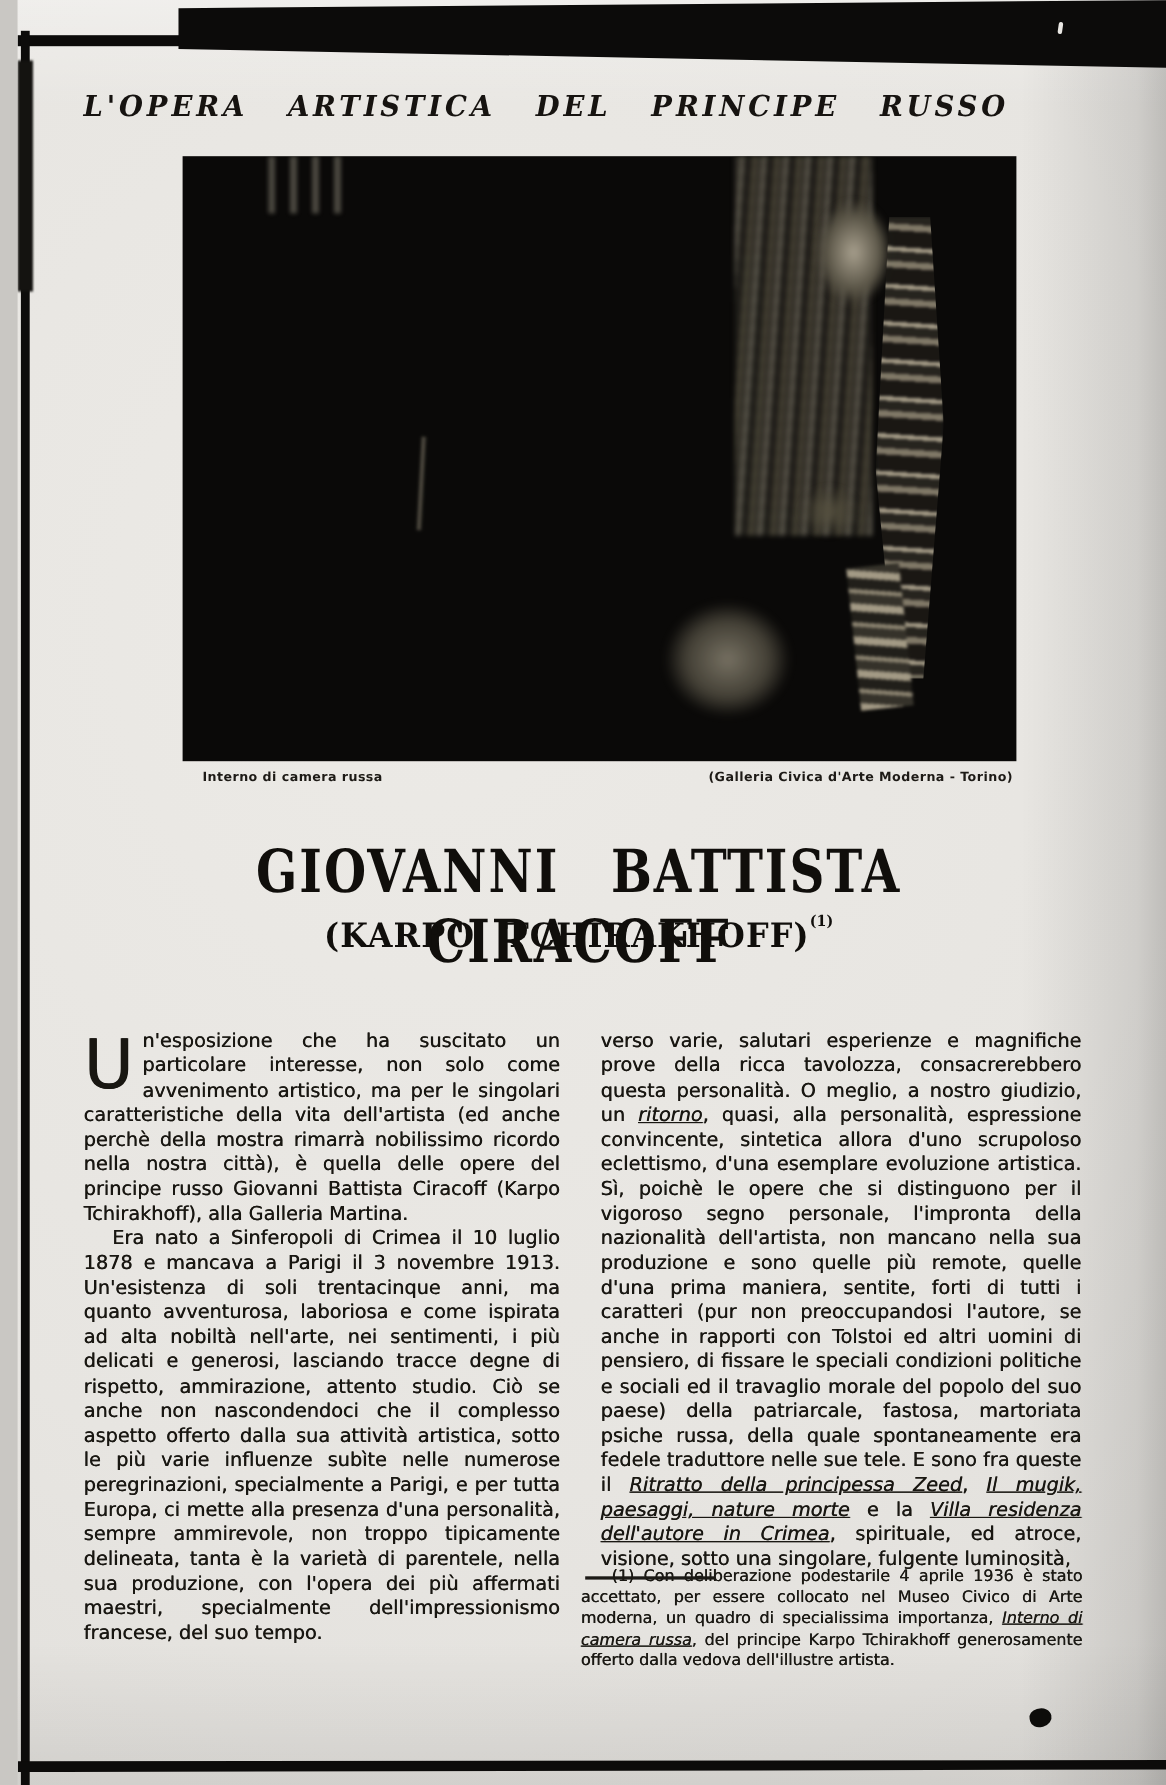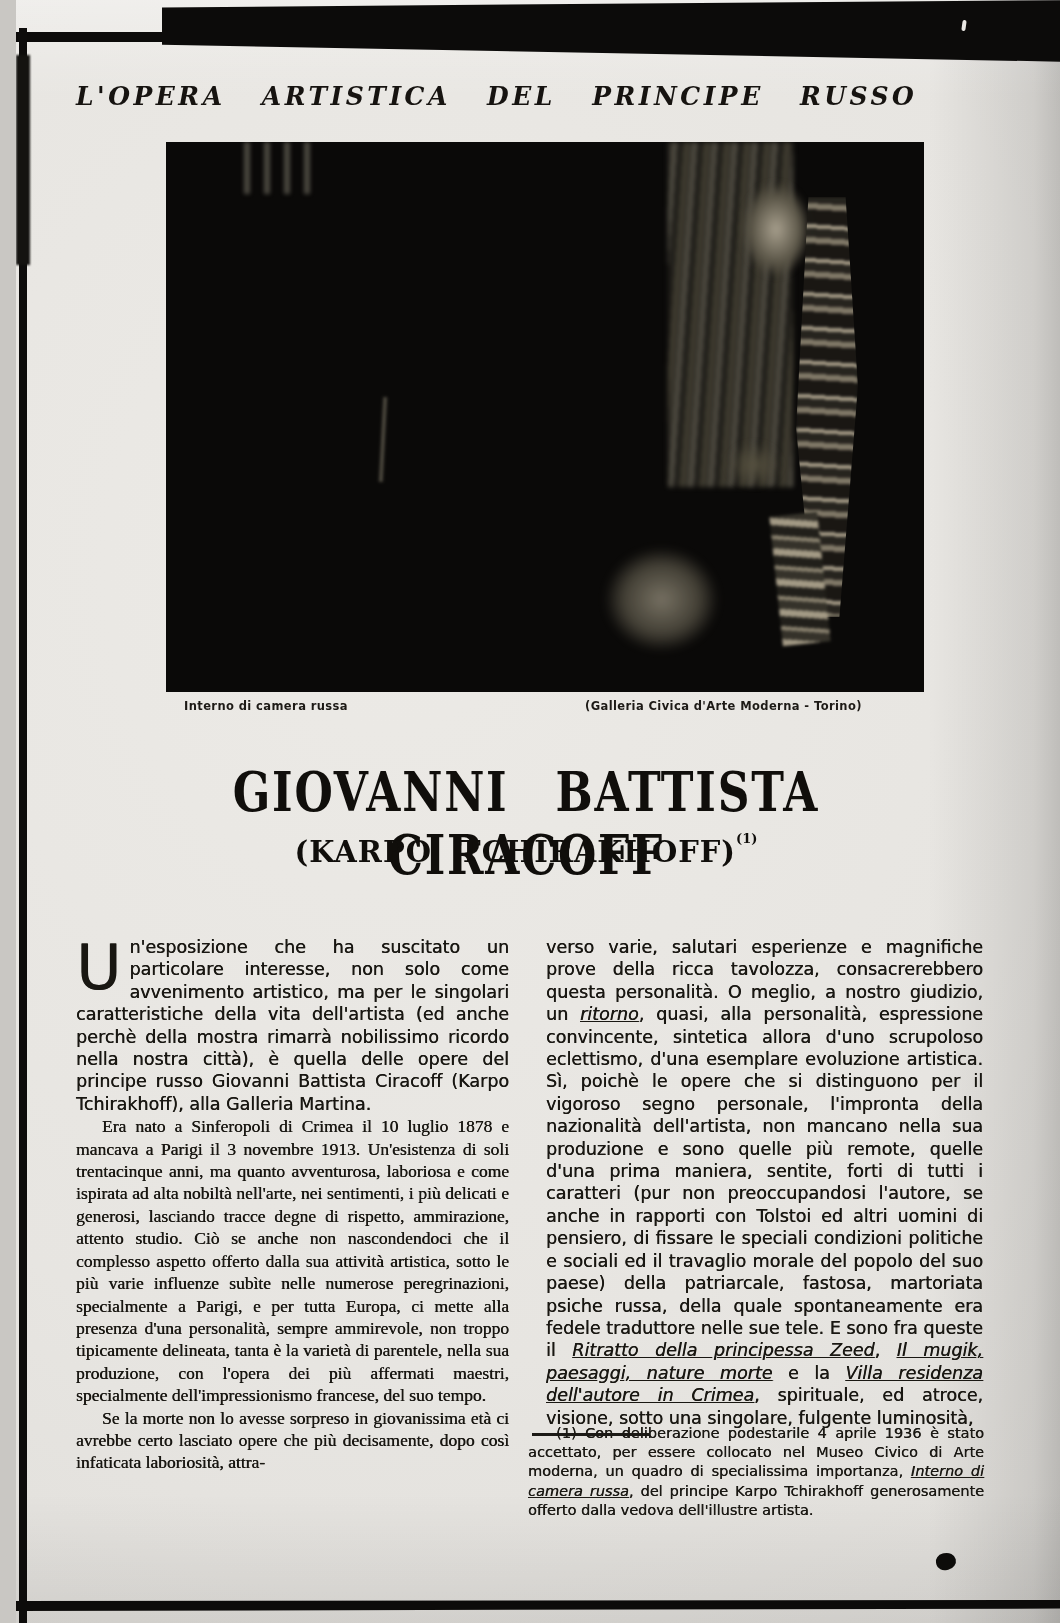--- a/index.html
+++ b/index.html
@@ -44,36 +44,36 @@
     background:radial-gradient(closest-side,#827c6c,#4a463b 65%,rgba(10,9,8,0));filter:blur(4px);opacity:.9;}
   .tex-tl{left:78px;top:0;width:70px;height:52px;
     background:repeating-linear-gradient(90deg,rgba(140,135,120,.5) 0 6px,rgba(10,9,8,0) 6px 20px);
     filter:blur(2px);}
   .tex-scratch{left:215px;top:255px;width:4px;height:85px;background:#4a463c;filter:blur(1.5px);transform:rotate(3deg);}
   .tex-dot{left:560px;top:300px;width:56px;height:46px;border-radius:50%;
     background:radial-gradient(closest-side,#55503f,rgba(10,9,8,0));filter:blur(3px);}
   
   .caption{position:absolute;top:699px;font-size:11.5px;font-weight:bold;letter-spacing:.4px;color:#1d1a16;filter:blur(.35px);}
   .caption-left{left:168px;}
-  .caption-right{left:569px;}
+  .caption-right{left:628px;}
   
   .title{position:absolute;left:40px;top:760px;width:940px;margin:0;text-align:center;
     font-family:"DejaVu Serif", serif;font-weight:bold;font-size:50px;letter-spacing:2px;word-spacing:34px;
     color:#100e0b;transform:scaleX(.88) scaleY(1.08);transform-origin:50% 0;}
   .subtitle{position:absolute;left:40px;top:831px;width:940px;margin:0;text-align:center;
     font-family:"DejaVu Serif", serif;font-weight:bold;font-size:29px;letter-spacing:1px;word-spacing:16px;
     color:#100e0b;transform:scaleY(1.05);}
   .subtitle sup{font-size:13px;vertical-align:18px;letter-spacing:0;}
   
   .col{position:absolute;top:936px;width:433px;font-size:17.5px;line-height:22.4px;
     text-align:justify;color:#191712;text-shadow:.35px 0 0 currentColor;}
   .col p{margin:0;}
   .col-left{left:60px;}
   .col-right{left:530px;width:437px;}
-  .indent{text-indent:26px;font-family:Liberation Serif, serif;}
+  .indent{text-indent:26px;}
   .it{font-style:italic;text-decoration:underline;}
   .dropcap{float:left;font-size:62px;line-height:56px;padding:4px 8px 0 0;font-weight:normal;
     text-shadow:.6px 0 0 currentColor;}
   
   .footnote-rule{position:absolute;left:516px;top:1433px;width:118px;height:3px;background:#1c1a16;}
   .footnote{position:absolute;left:512px;top:1424px;width:456px;font-size:14.5px;line-height:19.2px;
     text-align:justify;color:#1b1914;text-shadow:.3px 0 0 currentColor;filter:blur(.25px);}
   .footnote p{margin:0;text-indent:28px;}
   .ink-dot{position:absolute;left:920px;top:1553px;width:20px;height:17px;background:#0d0c0a;
     border-radius:46% 54% 52% 48%;transform:rotate(-14deg);}
@@ -105,21 +105,20 @@
 
   <div class="caption caption-left">Interno di camera russa</div>
   <div class="caption caption-right">(Galleria Civica d'Arte Moderna - Torino)</div>
 
   <h1 class="title">GIOVANNI BATTISTA CIRACOFF</h1>
   <h2 class="subtitle"><span>(KARPO TCHIRAKHOFF)</span><sup>(1)</sup></h2>
 
   <div class="col col-left">
     <p><span class="dropcap">U</span><span><span>n'esposizione che ha suscitato un particolare interesse, non solo come avvenimento artistico, ma per le singolari caratteristiche della vita dell'artista (ed anche perchè della mostra rimarrà nobilissimo ricordo nella nostra città), è quella delle opere del principe russo Giovanni Battista Ciracoff (Karpo Tchirakhoff), alla Galleria Martina.</span></span></p>
     <p class="indent"><span>Era nato a Sinferopoli di Crimea il 10 luglio 1878 e mancava a Parigi il 3 novembre 1913. Un'esistenza di soli trentacinque anni, ma quanto avventurosa, laboriosa e come ispirata ad alta nobiltà nell'arte, nei sentimenti, i più delicati e generosi, lasciando tracce degne di rispetto, ammirazione, attento studio. Ciò se anche non nascondendoci che il complesso aspetto offerto dalla sua attività artistica, sotto le più varie influenze subìte nelle numerose peregrinazioni, specialmente a Parigi, e per tutta Europa, ci mette alla presenza d'una personalità, sempre ammirevole, non troppo tipicamente delineata, tanta è la varietà di parentele, nella sua produzione, con l'opera dei più affermati maestri, specialmente dell'impressionismo francese, del suo tempo.</span></p>
-    <p class="indent"><span>Se la morte non lo avesse sorpreso in giovanissima età ci avrebbe certo lasciato opere che più decisamente, dopo così infaticata laboriosità, attra-</span></p>
   </div>
 
   <div class="col col-right">
     <p><span>verso varie, salutari esperienze e magnifiche prove della ricca tavolozza, consacrerebbero questa personalità. O meglio, a nostro giudizio, un </span><span class="it">ritorno</span><span>, quasi, alla personalità, espressione convincente, sintetica allora d'uno scrupoloso eclettismo, d'una esemplare evoluzione artistica. Sì, poichè le opere che si distinguono per il vigoroso segno personale, l'impronta della nazionalità dell'artista, non mancano nella sua produzione e sono quelle più remote, quelle d'una prima maniera, sentite, forti di tutti i caratteri (pur non preoccupandosi l'autore, se anche in rapporti con Tolstoi ed altri uomini di pensiero, di fissare le speciali condizioni politiche e sociali ed il travaglio morale del popolo del suo paese) della patriarcale, fastosa, martoriata psiche russa, della quale spontaneamente era fedele traduttore nelle sue tele. E sono fra queste il </span><span class="it">Ritratto della principessa Zeed</span><span>, </span><span class="it">Il mugik, paesaggi, nature morte</span><span> e la </span><span class="it">Villa residenza dell'autore in Crimea</span><span>, spirituale, ed atroce, visione, sotto una singolare, fulgente luminosità,</span></p>
   </div>
 
   <div class="footnote-rule"></div>
   <div class="footnote">
     <p><span>(1) Con deliberazione podestarile 4 aprile 1936 è stato accettato, per essere collocato nel Museo Civico di Arte moderna, un quadro di specialissima importanza, </span><span class="it">Interno di camera russa</span><span>, del principe Karpo Tchirakhoff generosamente offerto dalla vedova dell'illustre artista.</span></p>
   </div>

